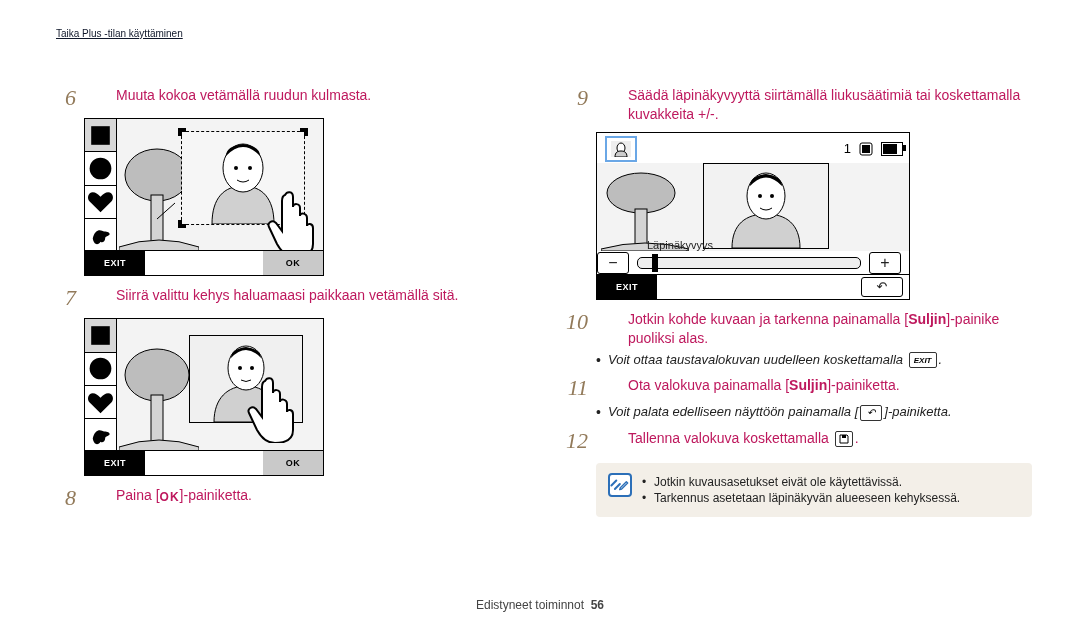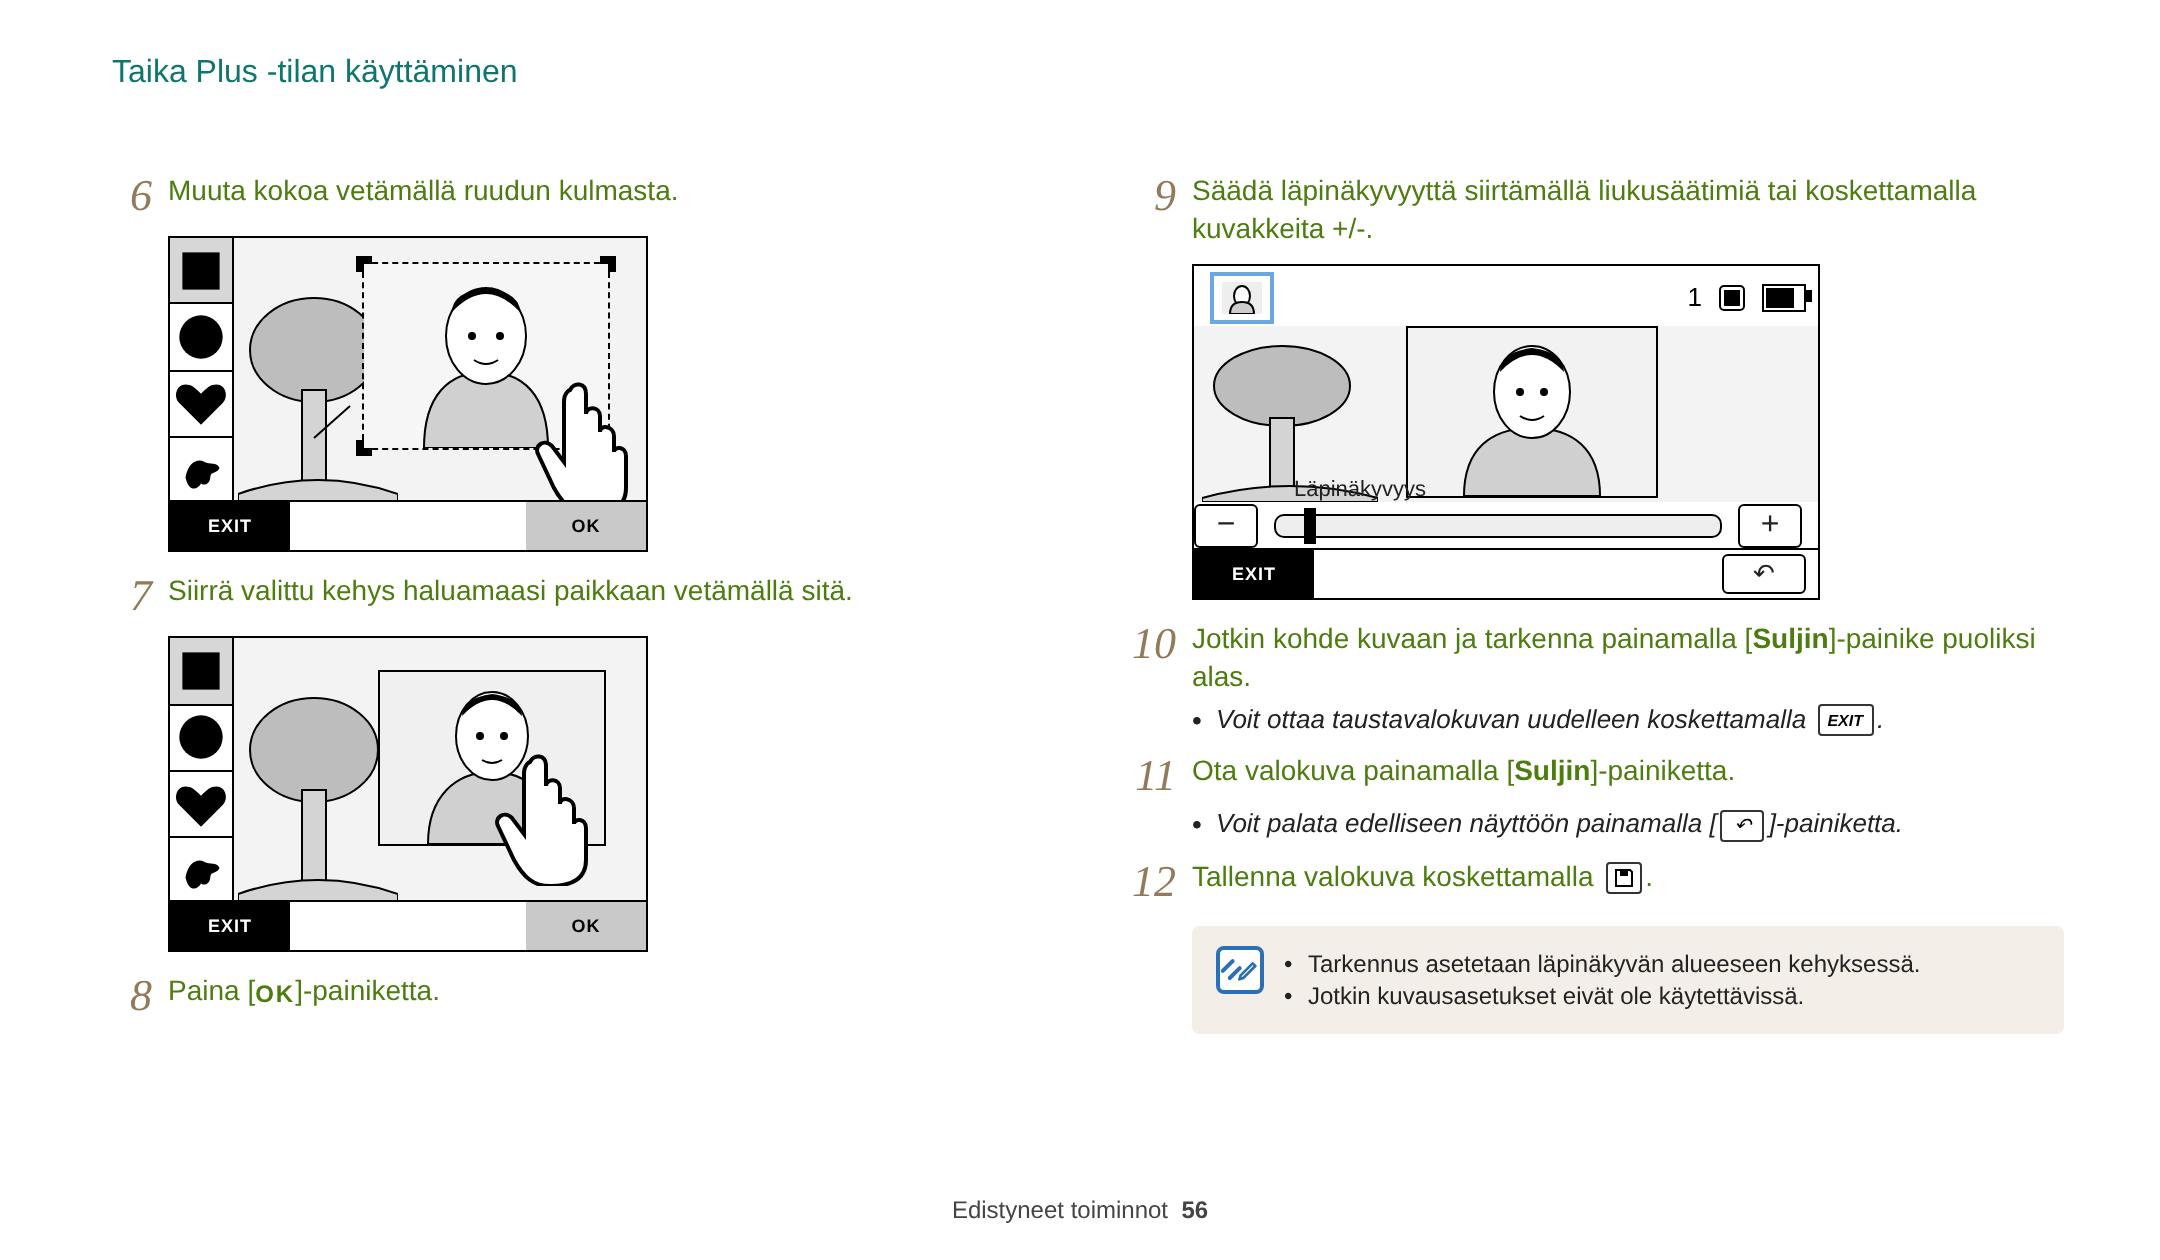--- a/index.html
+++ b/index.html
@@ -9,22 +9,23 @@
     background: #fff;
     font-family: "Segoe UI", Arial, sans-serif;
     color: #222;
     position: relative;
     overflow: hidden;
   }
   .section-title {
     position: absolute;
     top: 28px;
     left: 56px;
-    font-size: 16px;
-    color: #0f766e;
+    font-size: 10px;
+    color: #0f172a;
+    text-decoration: underline;
   }
   .columns {
     position: absolute;
     top: 78px;
     left: 48px;
     right: 48px;
     bottom: 52px;
     display: flex;
     gap: 40px;
   }
@@ -35,21 +36,21 @@
     font-family: Georgia, "Times New Roman", serif;
     font-style: italic;
     font-size: 22px;
     color: #927a5a;
     width: 28px;
     text-align: right;
     padding-right: 8px;
     line-height: 1.1;
     flex-shrink: 0;
   }
-  .step-text { font-size: 14px; color: #4d7c0f; line-height: 1.35; }
+  .step-text { font-size: 14px; color: #be185d; line-height: 1.35; margin-left: 32px; }
   .step-text b { font-weight: 700; }
 
   .bullet { display: flex; margin: 2px 0 2px 36px; }
   .bullet .dot { width: 12px; color: #222; font-size: 14px; }
   .bullet .btxt { font-size: 13px; color: #222; font-style: italic; }
   .exit-chip {
     display: inline-flex; align-items: center; justify-content: center;
     height: 14px; padding: 0 4px; border: 1px solid #333; border-radius: 2px;
     font-size: 8px; font-weight: 700; background: #fff; color: #000;
     vertical-align: middle; margin: 0 2px;
@@ -487,24 +488,24 @@
     </div>
 
     <div class="infobox">
       <div class="icon">
         <svg viewBox="0 0 16 16">
             <path d="M2 12 L11 3 L13 5 L4 14 L1 15 Z" fill="none" stroke="#2b6fb8" stroke-width="2" stroke-linejoin="round" stroke-linecap="round"></path>
           </svg>
       </div>
       <ul>
         <li>
-            <span>Tarkennus asetetaan läpinäkyvän alueeseen kehyksessä.</span>
+            <span>Jotkin kuvausasetukset eivät ole käytettävissä.</span>
           </li>
         <li>
-            <span>Jotkin kuvausasetukset eivät ole käytettävissä.</span>
+            <span>Tarkennus asetetaan läpinäkyvän alueeseen kehyksessä.</span>
           </li>
       </ul>
     </div>
 
   </div>
 </div>
 
 <div class="footer">
   <span>Edistyneet toiminnot</span>&nbsp;&nbsp;<b>56</b>
 </div>

